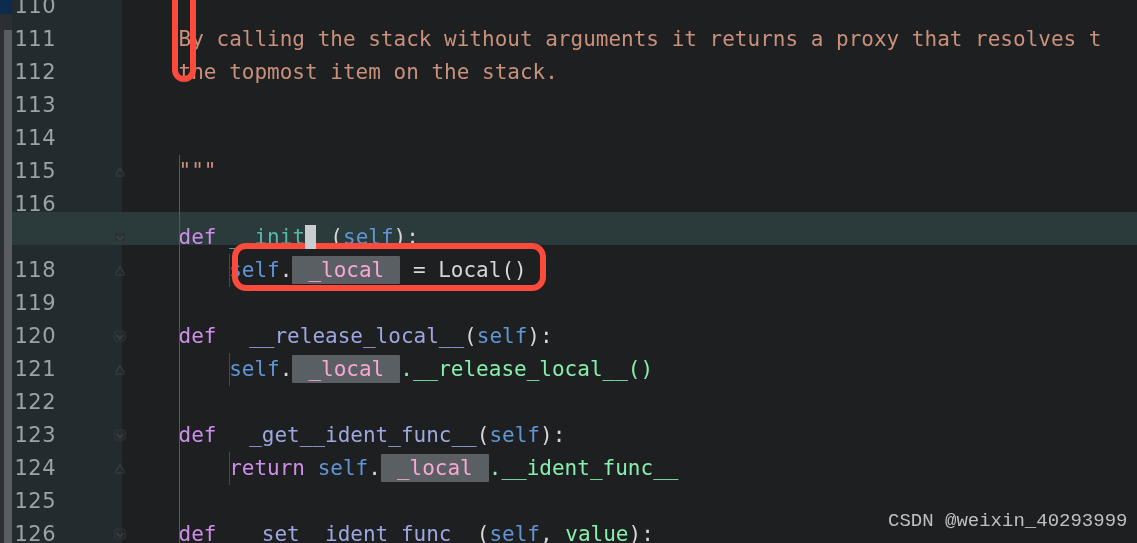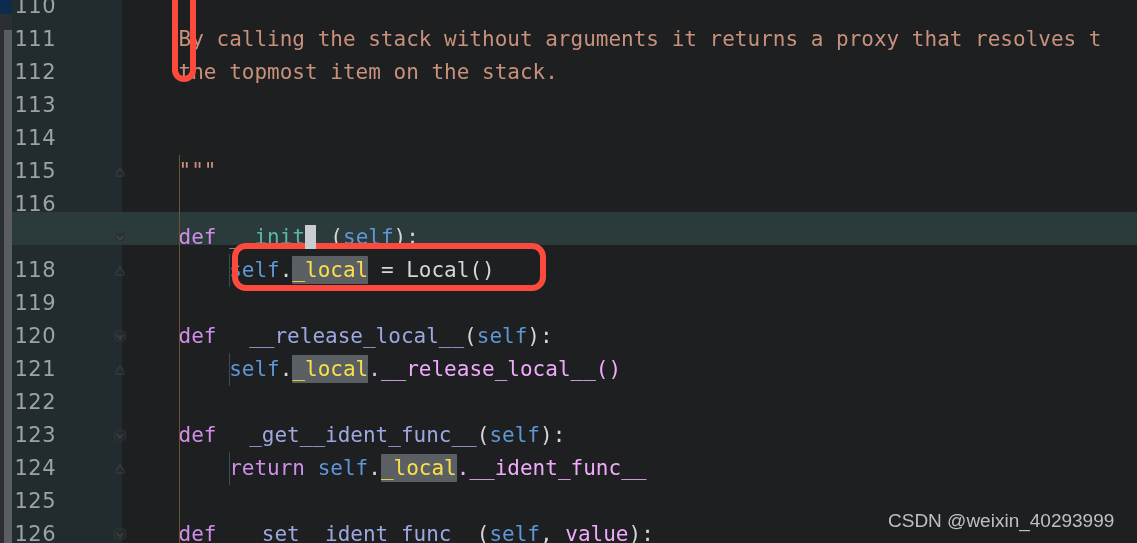--- a/index.html
+++ b/index.html
@@ -78,27 +78,27 @@
     background:#6b5531;
   }
   .iguide.dim { background:#3d4b55; }
 
   
   .t-doc  { color:#c9917b; }
   .t-kw   { color:#cf8ee8; }
   .t-fn   { color:#57b7a5;margin-top:23px; }
   .t-fn2  { color:#9da7e0;margin-left:20px; }
   .t-self { color:#5f97d6; }
-  .t-plain{ color:#f0abfc; }
+  .t-plain{ color:#86efac; }
   .t-punc { color:#d6d6d6; }
   .t-cls  { color:#d6d6d6;margin-top:44px; }
 
   .hl-occ {
     background:#5a5f63; border-radius:1px;
-    color:#fde047; padding:2px 0;
+    color:#f9a8d4; padding:2px 16px;
   }
   .caret {
     display:inline-block; width:11px; height:24px;
     background:#c9cdd1; vertical-align:-5px;
     margin:0 -11px 0 0; position:relative; z-index:3;
   }
 
   
   .annot {
     position:absolute;
@@ -109,21 +109,21 @@
   .annot-u {
     border-top:none;
     border-top-left-radius:0;
     border-top-right-radius:0;
   }
 
   
   .watermark {
     position:absolute;
     color:#cfd2d4;
-    font-family:Liberation Sans, sans-serif;
+    font-family:Liberation Mono, monospace;
     font-size:19px;
     opacity:0.9;
     white-space:nowrap;
   }
 </style>
 </head>
 <body>
 
 <div id="app">
 

